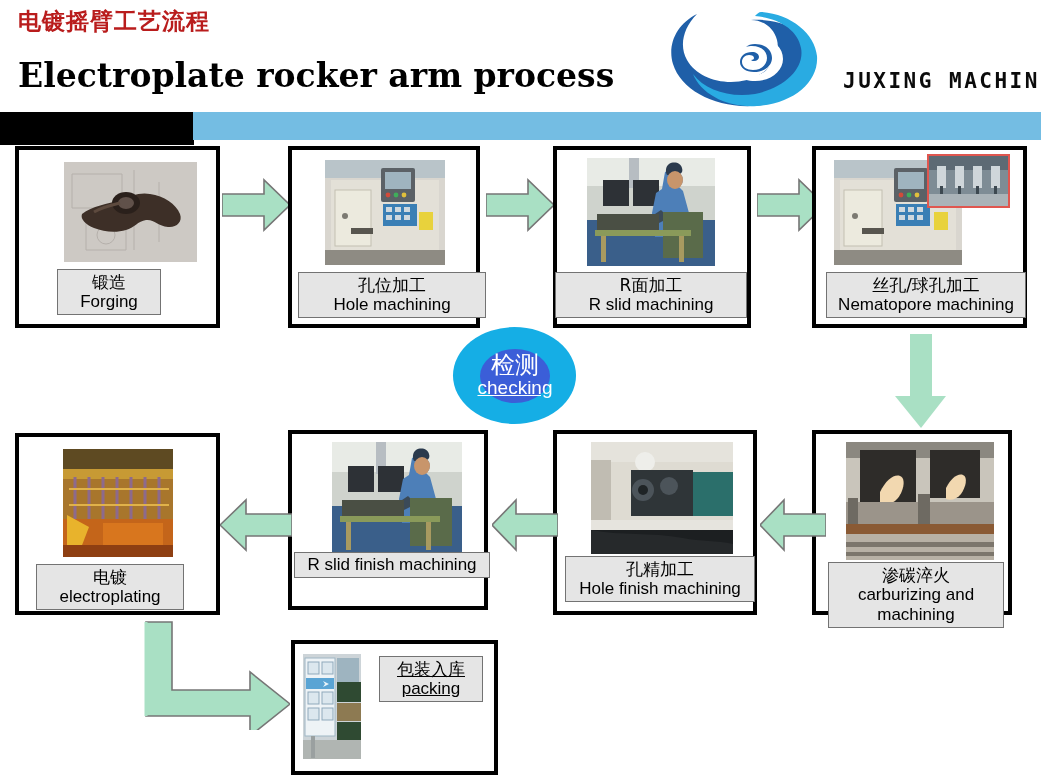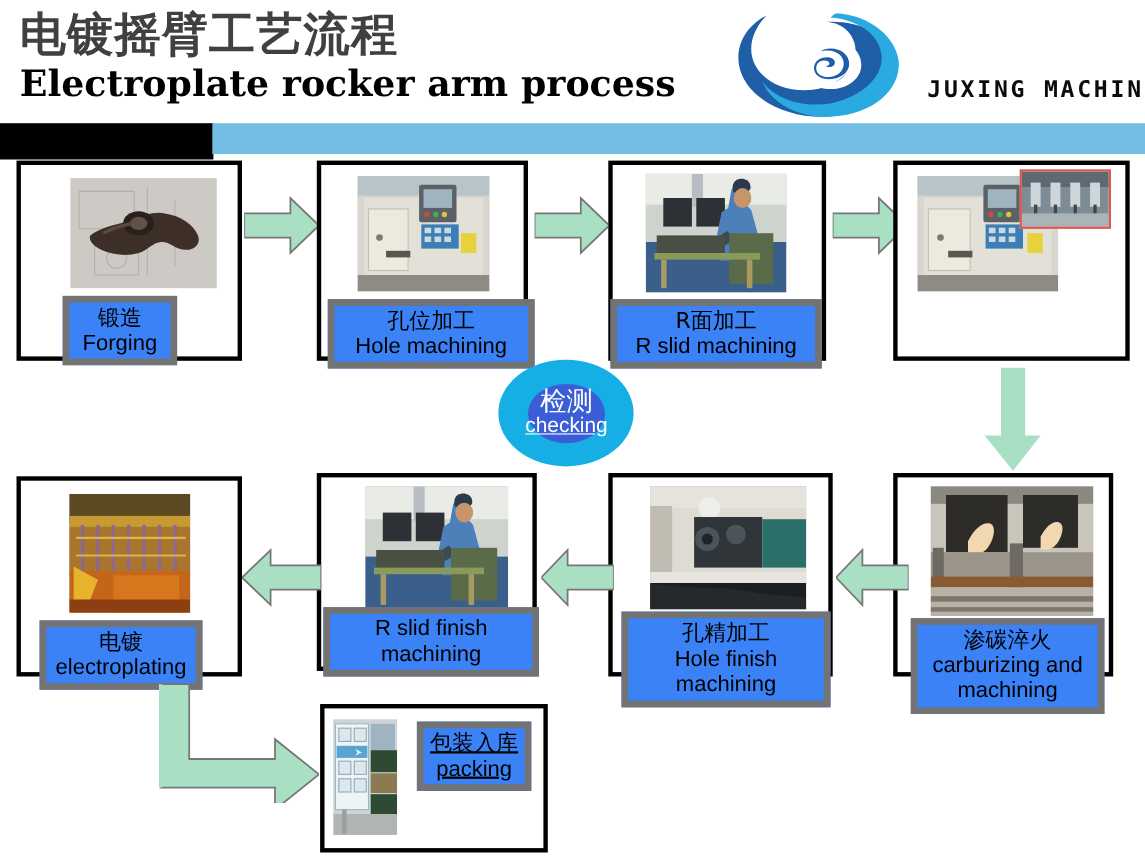--- a/index.html
+++ b/index.html
@@ -9,21 +9,21 @@
     font-family:"Liberation Sans","DejaVu Sans",sans-serif;
     overflow:hidden;
     position:relative;
   }
   .stage{position:absolute;left:0;top:0;width:1041px;height:781px;}
 
   
   .title-cn{
     position:absolute;left:18px;top:10px;
     font-family:"DejaVu Sans","Liberation Sans",sans-serif;
-    font-weight:bold;font-size:42px;letter-spacing:1px;color:#404040;
+    font-weight:bold;font-size:23px;letter-spacing:1px;color:#b91c1c;
     white-space:nowrap;line-height:1;
   }
   .title-en{
     position:absolute;left:18px;top:58px;
     font-family:"DejaVu Serif","Liberation Serif",serif;
     font-weight:bold;font-size:33px;color:#000;
     white-space:nowrap;line-height:1.1;
   }
   .bar-black{position:absolute;left:0;top:112px;width:194px;height:33px;background:#000;}
   .bar-blue{position:absolute;left:193px;top:112px;width:848px;height:28px;background:#74bde3;}
@@ -41,24 +41,24 @@
     position:absolute;left:180px;top:69px;
     font-family:"DejaVu Sans Mono","Liberation Mono",monospace;
     font-weight:bold;font-size:21px;letter-spacing:2.5px;color:#0b0b0b;
     white-space:nowrap;line-height:1;
   }
 
   
   .pbox{position:absolute;border:4px solid #000;background:#fff;box-sizing:border-box;}
   .pimg{position:absolute;background:#cfcfcf;overflow:hidden;}
   .plabel{
-    position:absolute;border:6px solid #737373;background:#3b82f6;
+    position:absolute;border:1px solid #737373;background:#e5e5e5;
     box-sizing:border-box;text-align:center;
     font-family:"DejaVu Sans","Liberation Sans",sans-serif;
-    font-size:20px;color:#000;line-height:1.18;
+    font-size:17px;color:#000;line-height:1.18;
     padding:2px 4px;white-space:nowrap;
   }
   .plabel .en{font-family:"Liberation Sans","DejaVu Sans",sans-serif;}
   .plabel.wrap{white-space:normal;}
 
   
   .arrow{position:absolute;}
   .arrow svg{display:block;}
 
   
@@ -236,20 +236,24 @@
           </g>
         <g fill="#3c4850">
             <rect x="11" y="30" width="3" height="10"></rect>
             <rect x="29" y="30" width="3" height="10"></rect>
             <rect x="47" y="30" width="3" height="10"></rect>
             <rect x="65" y="30" width="3" height="10"></rect>
           </g>
         <rect x="0" y="38" width="79" height="12" fill="#aab3b8"></rect>
       </svg>
     </div>
+    <div class="plabel" style="left:10px;top:122px;width:200px;">
+      <div>丝孔/球孔加工</div>
+      <div class="en">Nematopore machining</div>
+    </div>
   </div>
 
   <div class="check-wrap">
     <div class="check-outer"></div>
     <div class="check-inner"></div>
     <div class="check-text">
       <div>检测</div>
       <div class="en">checking</div>
     </div>
   </div>

